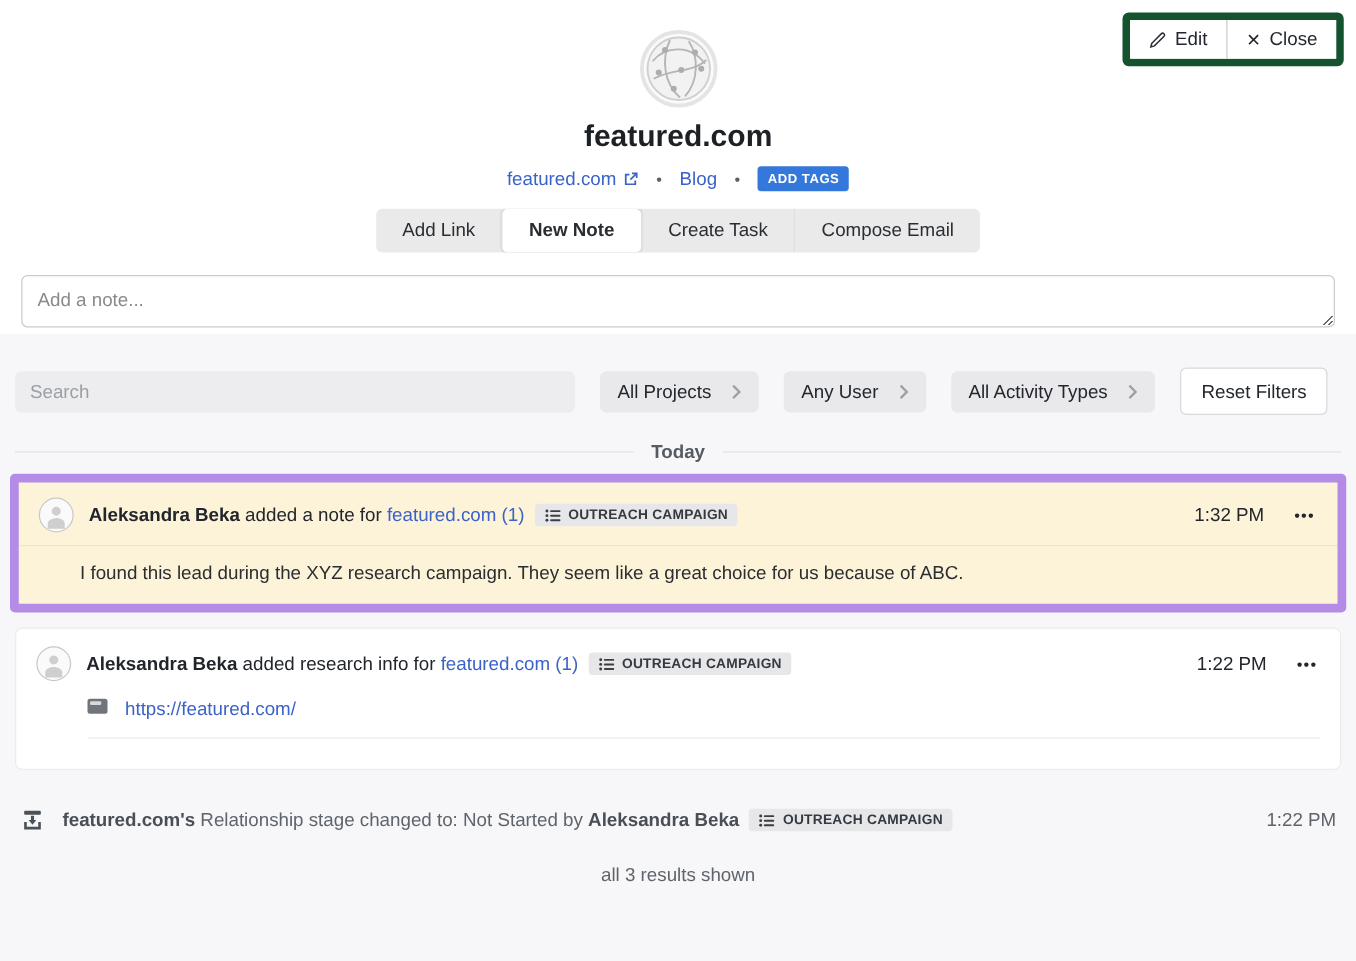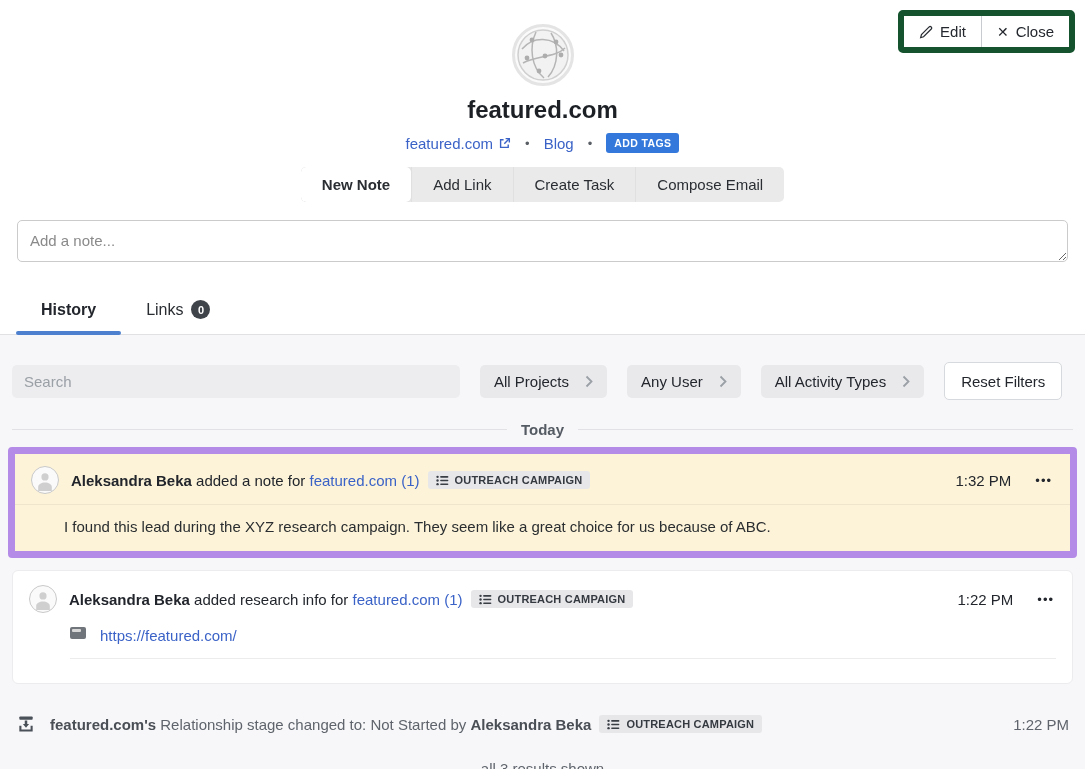--- a/index.html
+++ b/index.html
@@ -131,40 +131,31 @@
             <path d="M8.2 1.8H12.2V5.8"></path>
             <path d="M12 2 6.8 7.2"></path>
           </svg>
       </a>
       <span class="dot-sep">•</span>
       <a>Blog</a>
       <span class="dot-sep">•</span>
       <button class="add-tags">ADD TAGS</button>
     </div>
     <div class="seg-tabs">
+      <div class="seg-item">Add Link</div>
       <div class="seg-item active">New Note</div>
-      <div class="seg-item">Add Link</div>
       <div class="seg-item">Create Task</div>
       <div class="seg-item">Compose Email</div>
     </div>
   </div>
 
   <div class="note-box">
     <textarea placeholder="Add a note..." style=""></textarea>
   </div>
 
-  <div class="tabs-row">
-    <div class="tab active">
-      <span>History</span>
-    </div>
-    <div class="tab">
-      <span>Links</span>
-      <span class="count-badge">0</span>
-    </div>
-  </div>
 
   <div class="history-section">
 
     <div class="filters">
       <input class="search-input" placeholder="Search" style="">
       <button class="drop-btn">
         <span>All Projects</span>
         <svg width="8" height="13" viewBox="0 0 8 13" fill="none" stroke="#9aa0a6" stroke-width="1.8">
             <path d="M1.5 1.5 6.5 6.5 1.5 11.5"></path>
           </svg>

